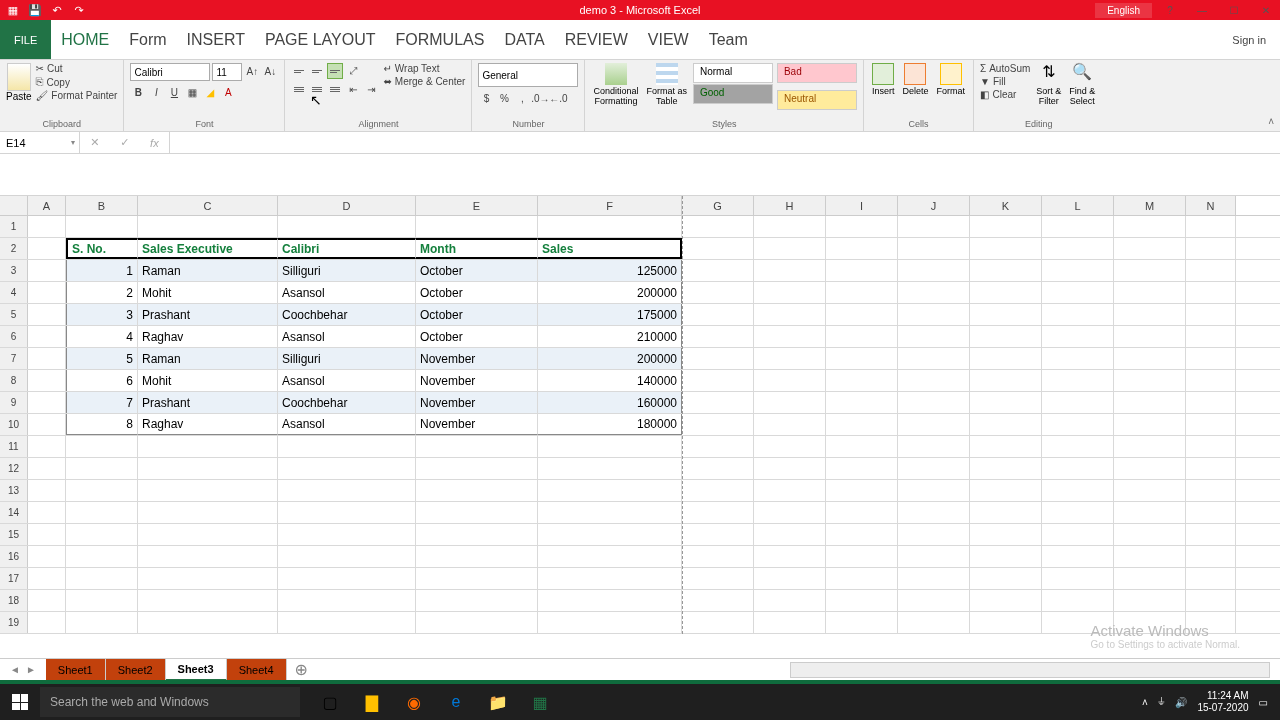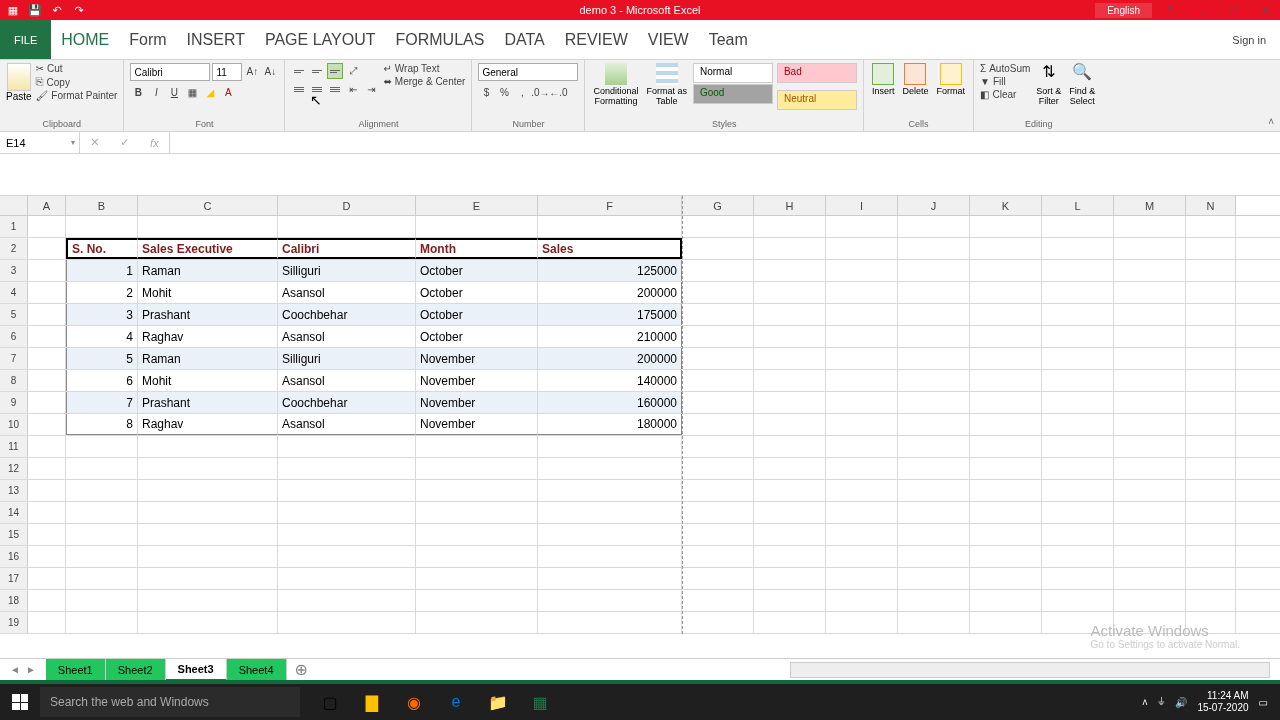--- a/index.html
+++ b/index.html
@@ -30,21 +30,21 @@
 .ribbon-item { font-size: 10px; color: #444; display: flex; align-items: center; gap: 3px; white-space: nowrap; }
 .paste-btn { display: flex; flex-direction: column; align-items: center; font-size: 10px; }
 .paste-icon { width: 24px; height: 28px; background: linear-gradient(#fff,#f5e6a8); border: 1px solid #ccc; }
 .font-select { width: 80px; height: 18px; border: 1px solid #ababab; background: #fff; font-size: 10px; padding-left: 3px; }
 .size-select { width: 30px; height: 18px; border: 1px solid #ababab; background: #fff; font-size: 10px; padding-left: 3px; }
 .btn-row { display: flex; gap: 2px; }
 .mini-btn { width: 16px; height: 16px; display: flex; align-items: center; justify-content: center; font-size: 10px; color: #444; }
 .align-btn { width: 16px; height: 16px; border: 1px solid transparent; display: flex; flex-direction: column; justify-content: center; gap: 1px; padding: 2px; }
 .align-btn.sel { background: #c5e0b4; border-color: #70ad47; }
 .align-line { height: 1px; background: #666; }
-.num-select { width: 100px; height: 18px; border: 1px solid #ababab; background: #fff; font-size: 10px; padding-left: 3px; }
+.num-select { width: 100px; height: 24px; border: 1px solid #ababab; background: #fff; font-size: 10px; padding-left: 3px; }
 .big-btn { display: flex; flex-direction: column; align-items: center; font-size: 9px; text-align: center; line-height: 1.1; padding: 0 2px; }
 .big-icon { width: 22px; height: 22px; margin-bottom: 2px; }
 .style-box { width: 80px; height: 20px; border: 1px solid #ccc; font-size: 10px; padding: 2px 6px; }
 .style-normal { background: #fff; }
 .style-bad { background: #ffc7ce; color: #9c0006; }
 .style-good { background: #a3a3a3; color: #006100; }
 .style-neutral { background: #ffeb9c; color: #9c5700; }
 .collapse-ribbon { position: absolute; right: 6px; bottom: 4px; font-size: 10px; color: #666; }
 
 
@@ -60,33 +60,33 @@
 
 .grid-wrap { position: relative; }
 .col-headers { display: flex; height: 20px; border-bottom: 1px solid #ccc; }
 .corner { width: 28px; border-right: 1px solid #ccc; background: #f0f0f0; }
 .col-h { border-right: 1px solid #ccc; background: #f0f0f0; text-align: center; font-size: 11px; color: #444; display: flex; align-items: center; justify-content: center; }
 .grid-body { }
 .grid-row { display: flex; height: 22px; border-bottom: 1px solid #d9d9d9; }
 .row-h { width: 28px; border-right: 1px solid #ccc; background: #f0f0f0; text-align: center; font-size: 10px; color: #444; display: flex; align-items: center; justify-content: center; }
 .cell { border-right: 1px solid #d9d9d9; font-size: 12px; padding: 0 4px; display: flex; align-items: center; overflow: hidden; }
 .cell.num { justify-content: flex-end; }
-.hdr-cell { color: #7f1d1d; font-weight: bold; }
+.hdr-cell { color: #15803d; font-weight: bold; }
 
 
 .cA { width: 38px; } .cB { width: 72px; } .cC { width: 140px; } .cD { width: 138px; } .cE { width: 122px; } .cF { width: 144px; }
 .cG { width: 72px; } .cH { width: 72px; } .cI { width: 72px; } .cJ { width: 72px; } .cK { width: 72px; } .cL { width: 72px; } .cM { width: 72px; } .cN { width: 50px; }
 
 
 .print-line { position: absolute; top: 0; bottom: 0; border-left: 1px dashed #999; }
 
 
 .sheet-bar { position: absolute; bottom: 40px; left: 0; right: 0; height: 22px; background: #fff; border-top: 1px solid #ccc; display: flex; align-items: center; }
 .sheet-nav { display: flex; gap: 6px; padding: 0 10px; color: #888; font-size: 10px; }
-.sheet-tab { padding: 0 12px; height: 22px; display: flex; align-items: center; font-size: 11px; border-right: 1px solid #ccc; background: #22c55e; }
+.sheet-tab { padding: 0 12px; height: 22px; display: flex; align-items: center; font-size: 11px; border-right: 1px solid #ccc; background: #c2410c; }
 .sheet-tab.active { background: #fff; font-weight: bold; border-bottom: 2px solid #217346; }
 .sheet-add { padding: 0 8px; color: #888; }
 .hscroll { margin-left: auto; width: 480px; height: 16px; background: #eee; border: 1px solid #ccc; margin-right: 10px; }
 
 
 .statusbar { position: absolute; bottom: 18px; left: 0; right: 0; height: 22px; background: #0f6b3d; color: #fff; display: flex; align-items: center; font-size: 10px; padding: 0 8px; }
 .status-right { margin-left: auto; display: flex; align-items: center; gap: 10px; }
 .view-btn { width: 20px; height: 14px; border: 1px solid rgba(255,255,255,0.5); }
 .zoom-slider { width: 80px; height: 4px; background: rgba(255,255,255,0.4); position: relative; }
 .zoom-thumb { position: absolute; left: 50%; top: -3px; width: 6px; height: 10px; background: #fff; }

